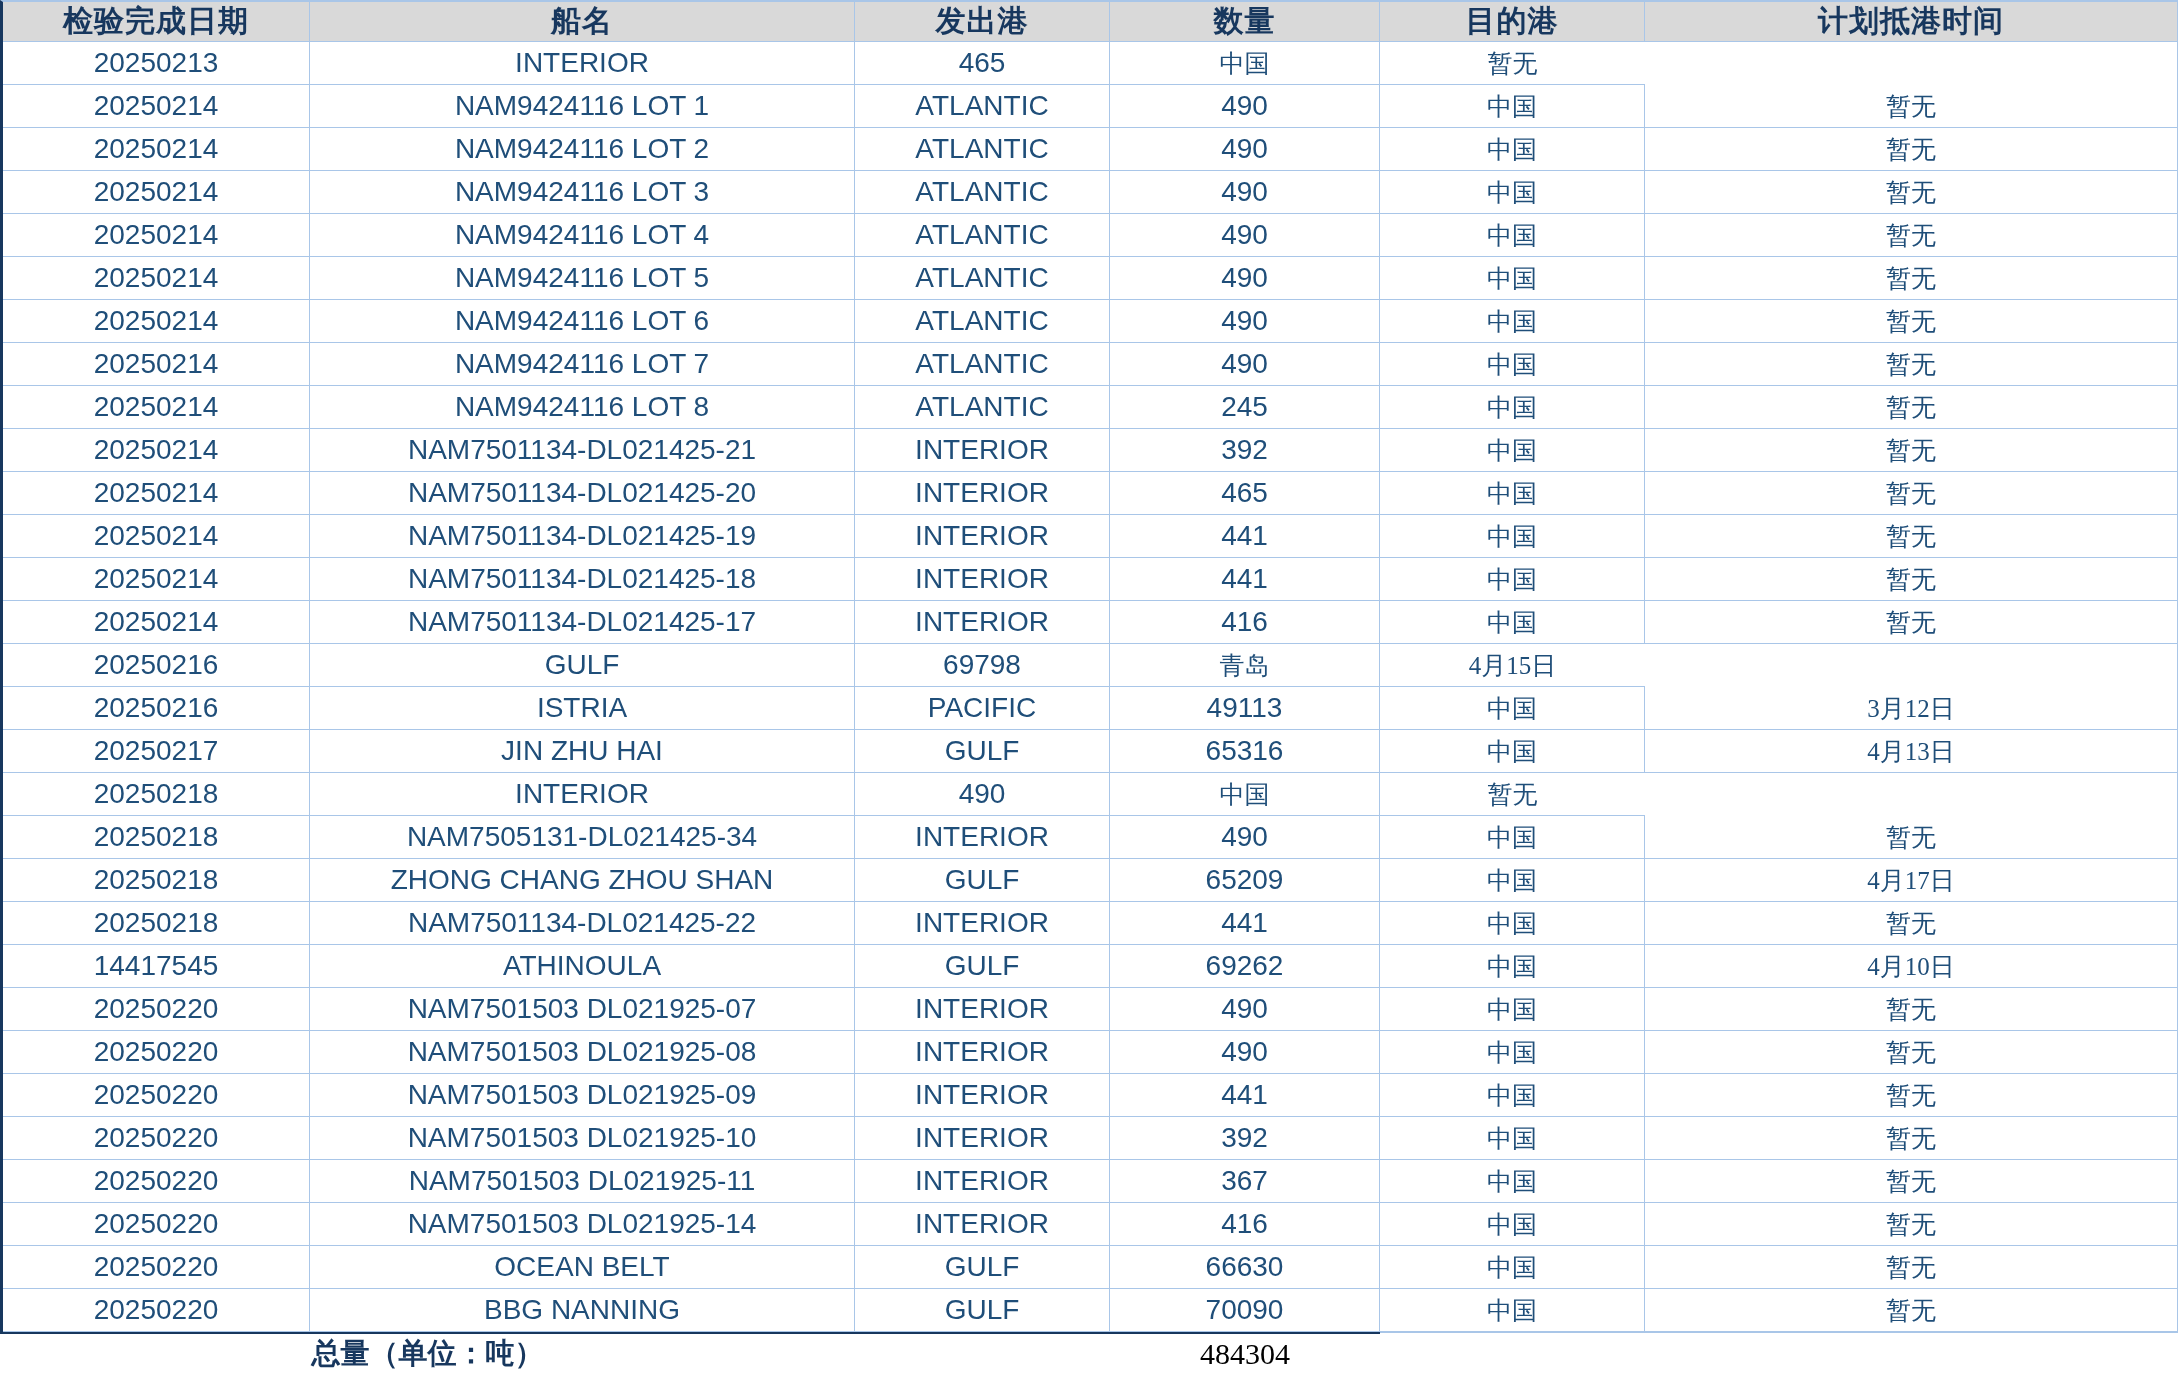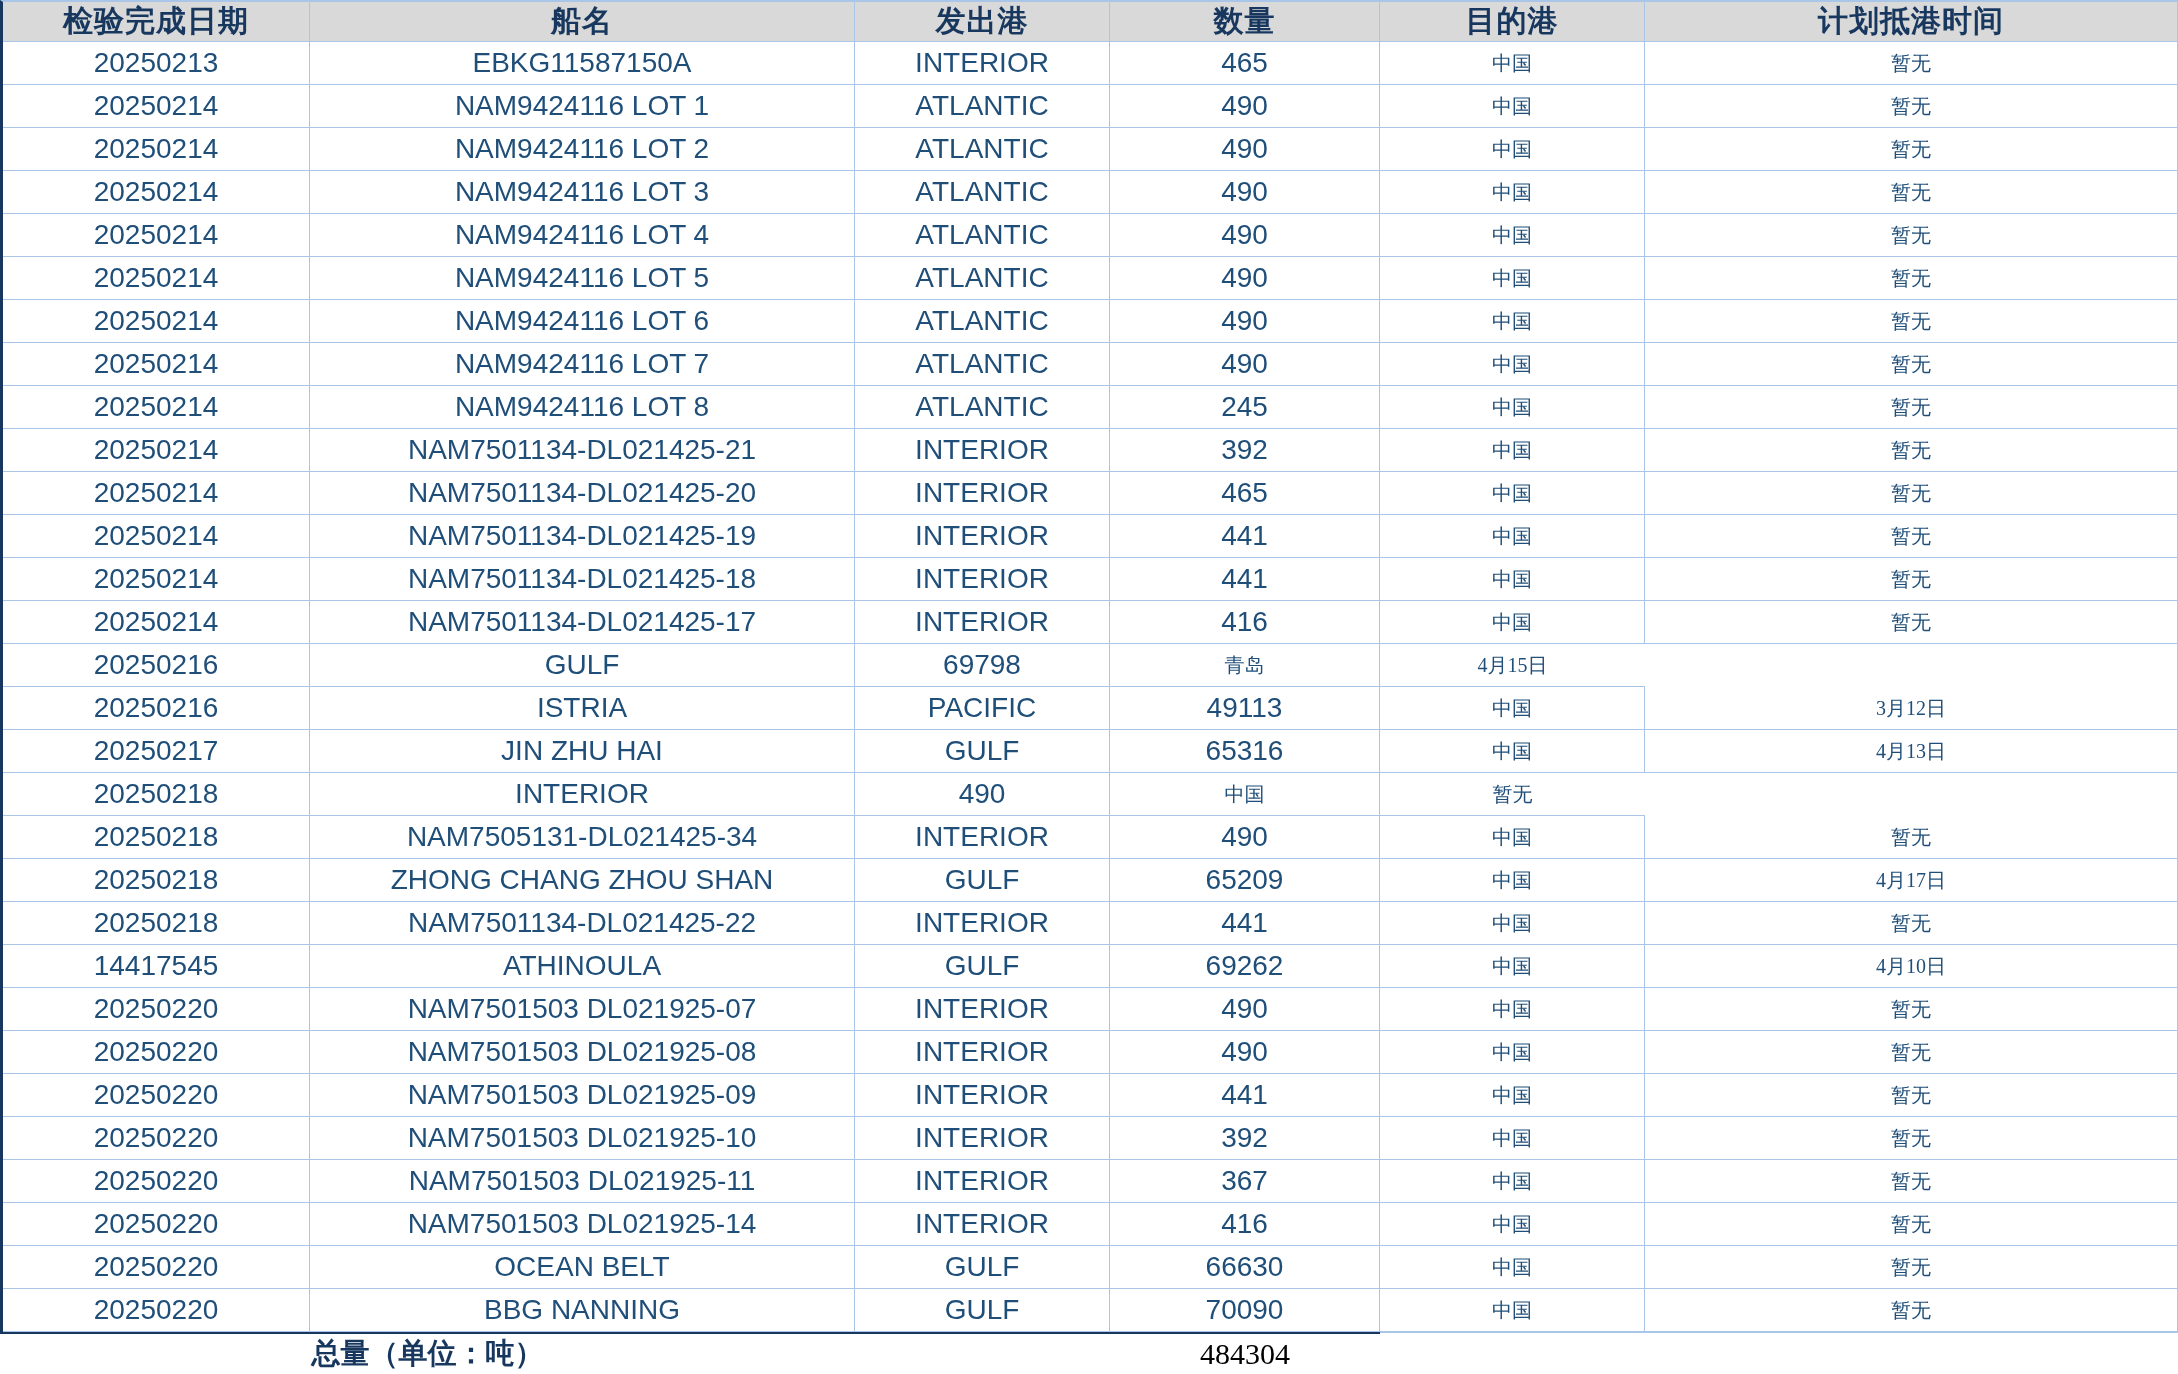--- a/index.html
+++ b/index.html
@@ -43,21 +43,21 @@
     font-size:28px;
     display:flex;align-items:center;justify-content:center;
     border-right:1px solid var(--border-light);
     border-bottom:1px solid var(--border-light);
     overflow:hidden;white-space:nowrap;
     font-stretch:condensed;
   }
   .cell:last-child{border-right:none}
   .cell.cjk{
     font-family:"Liberation Serif",serif;
-    font-size:20px;
+    font-size:25px;
   }
   .tfoot{
     display:grid;
     grid-template-columns:855px 255px 270px 265px 533px;
     height:41px;
   }
   .f-label{
     border-top:2px solid var(--border-dark);
     color:var(--header-text);
     font-weight:bold;
@@ -84,21 +84,20 @@
       <div class="hcell">检验完成日期</div>
       <div class="hcell">船名</div>
       <div class="hcell">发出港</div>
       <div class="hcell">数量</div>
       <div class="hcell">目的港</div>
       <div class="hcell">计划抵港时间</div>
     </div>
     <div id="tbody">
   <div class="row">
     <div class="cell">20250213</div>
-    <div class="cell">EBKG11587150A</div>
     <div class="cell">INTERIOR</div>
     <div class="cell">465</div>
     <div class="cell cjk">中国</div>
     <div class="cell cjk">暂无</div>
   </div>
 
   <div class="row">
     <div class="cell">20250214</div>
     <div class="cell">NAM9424116 LOT 1</div>
     <div class="cell">ATLANTIC</div>

